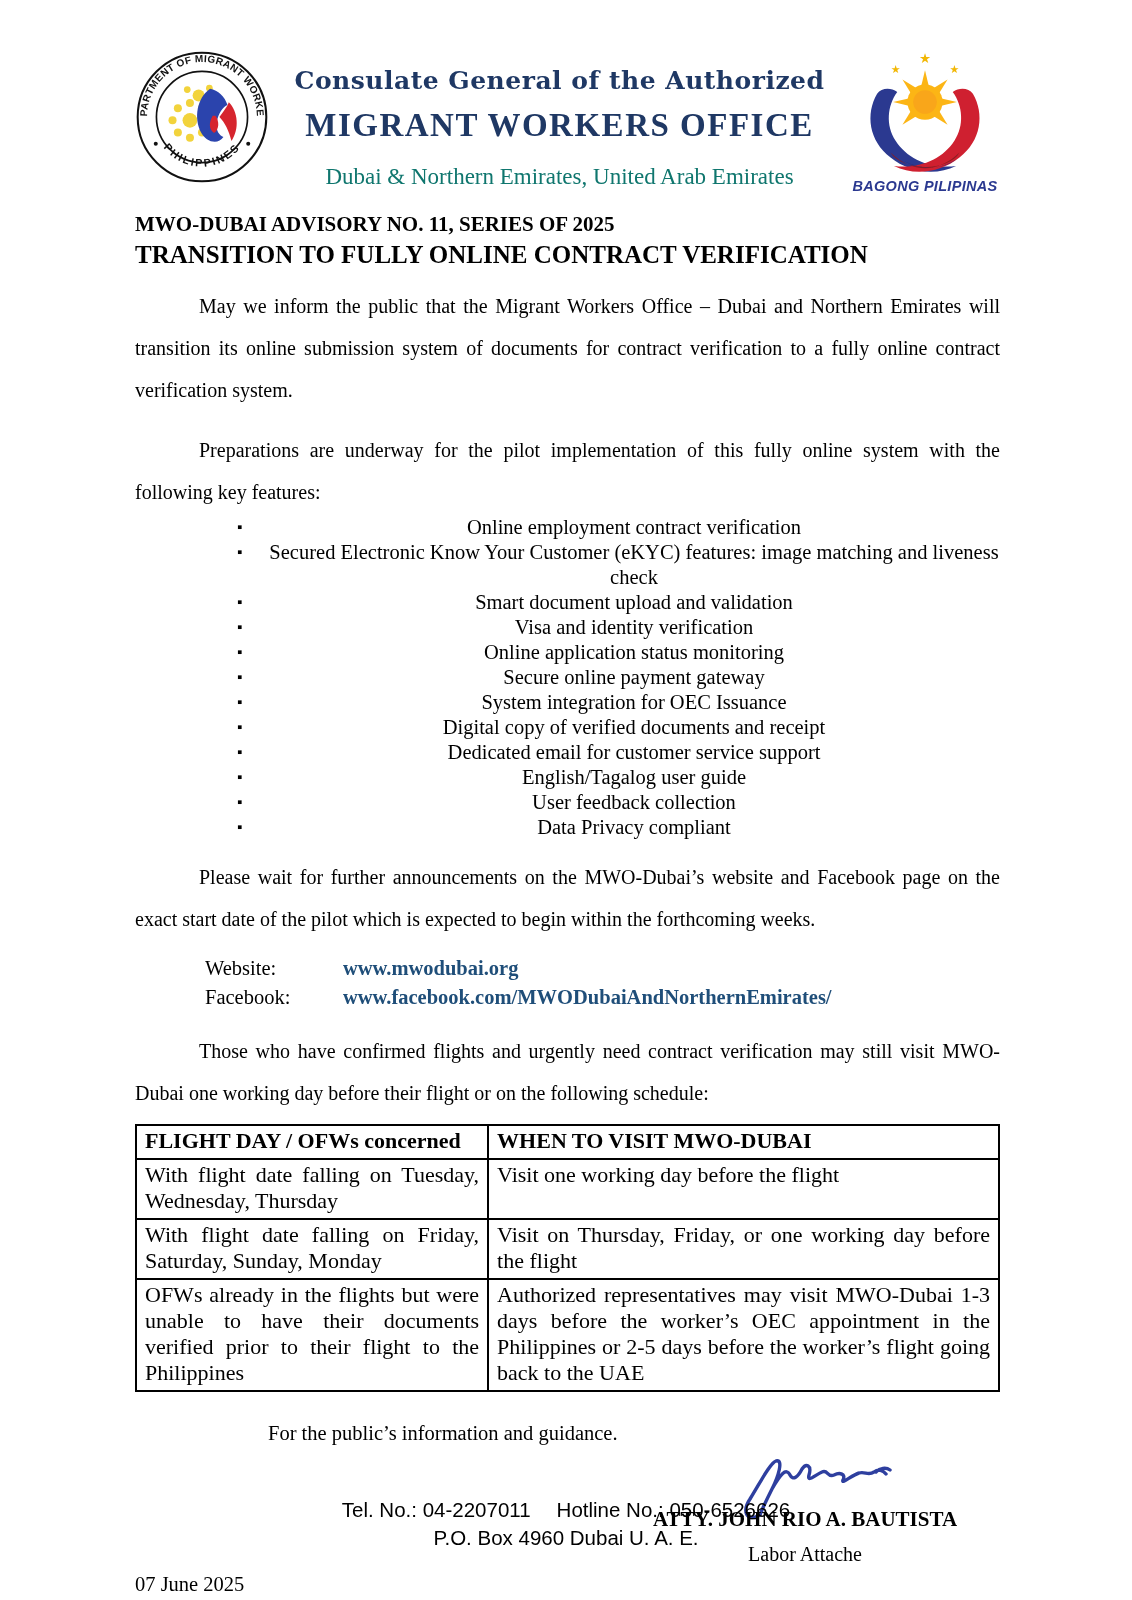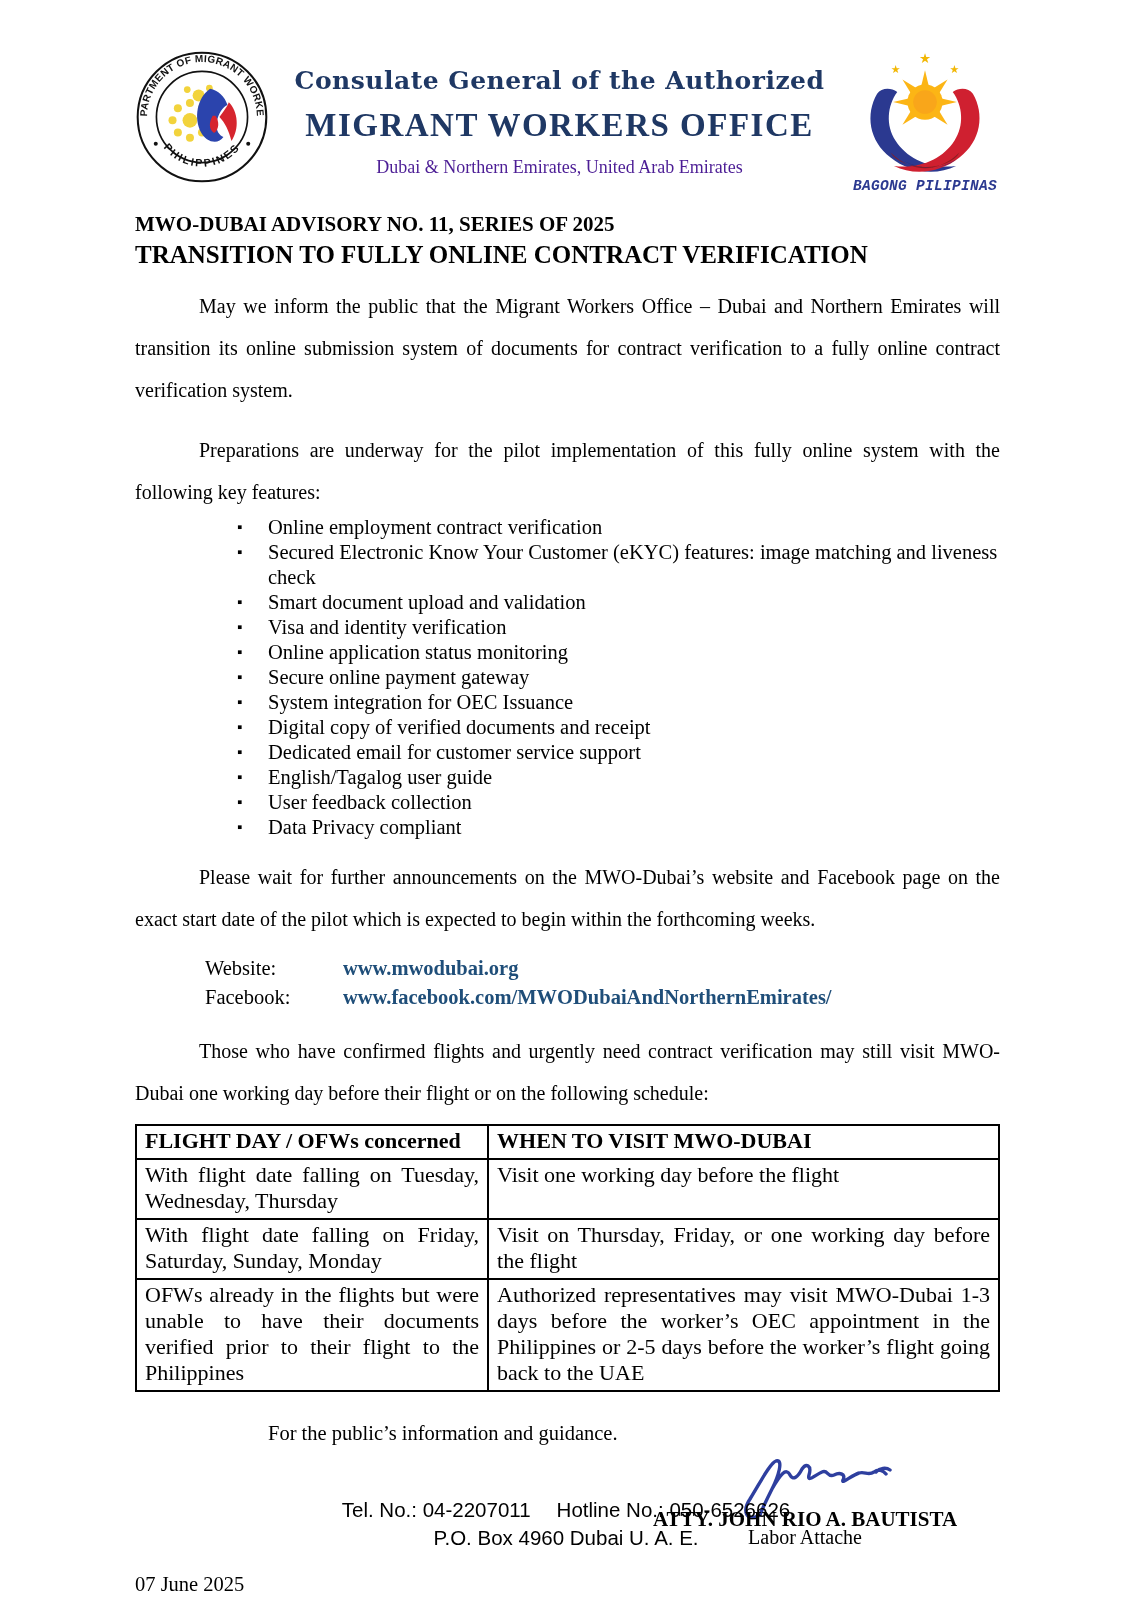--- a/index.html
+++ b/index.html
@@ -10,56 +10,56 @@
   .page{position:relative;width:1132px;height:1600px;box-sizing:border-box;
         padding:50px 132px 0 135px;}
   
   .hdr{display:flex;align-items:flex-start;margin-bottom:18px;}
   .seal{width:134px;flex:0 0 134px;}
   .hdr-center{flex:1;text-align:center;padding-top:16px;}
   .org1{font-family:"DejaVu Serif",serif;font-weight:bold;font-size:25px;
         color:#1f3864;letter-spacing:.5px;}
   .org2{font-family:"Liberation Serif",serif;font-weight:bold;font-size:33px;
         color:#1f3864;letter-spacing:1.5px;margin-top:12px;white-space:nowrap;}
-  .org3{font-size:18px;color:#4c1d95;margin-top:13px;}
+  .org3{font-size:23px;color:#0f766e;margin-top:20px;}
   .bagong{width:150px;flex:0 0 150px;text-align:center;}
-  .bagong-label{font-family:Liberation Mono, monospace;font-weight:bold;
+  .bagong-label{font-family:Liberation Sans, sans-serif;font-weight:bold;
         font-style:italic;font-size:14.5px;color:#2b3990;letter-spacing:.3px;
         margin-top:-2px;white-space:nowrap;}
   
   .title-block{text-align:left;margin-bottom:16px;}
   .title1{font-weight:bold;font-size:21px;}
   .title2{font-weight:bold;font-size:25px;margin-top:4px;}
   
   p.body-par{font-size:20px;line-height:42px;text-align:justify;
              text-indent:64px;margin:0 0 18px 0;}
   ul.features{list-style:none;margin:2px 0 16px 0;padding:0 0 0 102px;}
   ul.features li{font-size:20.5px;line-height:25px;padding-left:31px;
-                 position:relative;text-align:left;}
+                 position:relative;text-align:center;}
   ul.features li::before{content:"▪";position:absolute;left:0;top:0;
                  font-size:15px;line-height:25px;}
   .links{margin:0 0 18px 70px;font-size:20.5px;line-height:29px;}
   .links .lbl{display:inline-block;width:138px;}
   .links a{font-weight:bold;color:#1f4e79;text-decoration:none;}
   
   table.sched{width:100%;border-collapse:collapse;margin:0 0 30px 0;
               font-size:22px;line-height:26px;}
   table.sched th,table.sched td{border:2px solid #000;vertical-align:top;
               padding:2px 8px 4px 8px;}
   table.sched th{text-align:left;font-weight:bold;white-space:nowrap;}
   table.sched td{text-align:justify;}
   table.sched .c1{width:40.8%;}
   
   .closing{font-size:20.5px;margin:0 0 4px 133px;}
   .sigblock{position:relative;width:310px;margin-left:auto;margin-right:40px;
             height:118px;}
   .sig-svg{position:absolute;left:80px;top:2px;}
   .sig-name{position:absolute;left:0;right:0;top:58px;text-align:center;
             font-weight:bold;font-size:21px;white-space:nowrap;}
-  .sig-title{position:absolute;left:0;right:0;top:77px;text-align:center;
+  .sig-title{position:absolute;left:0;right:0;top:94px;text-align:center;
             font-size:20px;}
   .docdate{font-size:20.5px;margin-top:6px;}
   
   .footer{position:absolute;left:0;right:0;bottom:48px;text-align:center;
           font-family:"Liberation Sans",sans-serif;font-size:20.5px;
           line-height:28px;color:#000;}
   .footer .gap{display:inline-block;width:26px;}
 </style>
 </head>
 <body>

